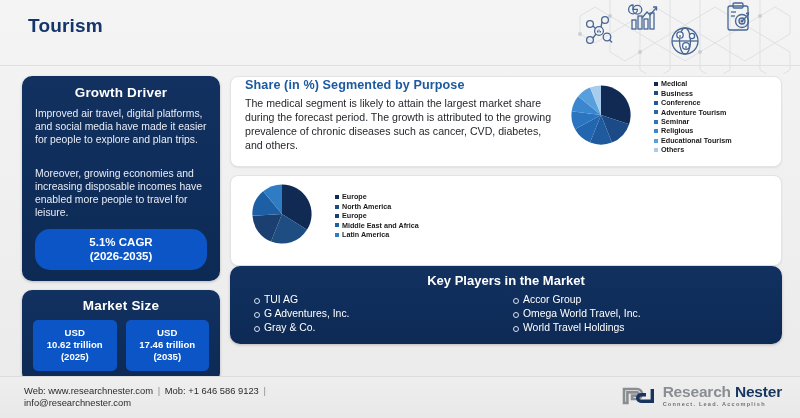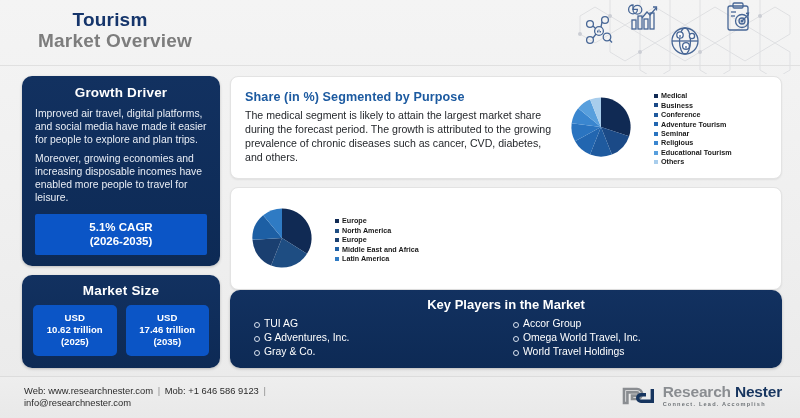--- a/index.html
+++ b/index.html
@@ -10,21 +10,21 @@
     overflow: hidden;
   }
   .page {
     position: relative;
     width: 800px; height: 418px;
     background: linear-gradient(180deg,#f4f4f4 0%,#efefef 55%,#eaeaea 100%);
   }
 
   
   .header { position: relative; height: 66px; }
-  .title-wrap { position: absolute; left: 28px; top: 10px; text-align: center; }
+  .title-wrap { position: absolute; left: 28px; top: 16px; }
   .title-main {
     font-size: 19px; font-weight: bold; color: #15356b;
     letter-spacing: .2px; line-height: 20px;
   }
   .title-sub {
     font-size: 19px; font-weight: bold; color: #7d7d7d;
     letter-spacing: .2px; line-height: 22px; padding-left: 10px;
   }
   .header-rule {
     position: absolute; left: 0; right: 0; bottom: 0;
@@ -65,44 +65,44 @@
   }
 
   
   .growth { padding: 9px 13px 11px 13px; }
   .card-h {
     text-align: center; font-size: 13.5px; font-weight: bold;
     color: #ffffff; margin-bottom: 7px; letter-spacing: .2px;
   }
   .growth p {
     font-size: 10.4px; line-height: 13.2px; color: #e8edf5;
-    margin-bottom: 5px;
+    margin-bottom: 20px;
   }
   .growth p:last-of-type { margin-bottom: 10px; }
   .cagr-badge {
     background: #0b55c6;
-    border-radius: 2px;
+    border-radius: 15px;
     text-align: center;
     padding: 7px 4px;
     font-size: 11.5px; font-weight: bold; line-height: 13.5px;
     color: #ffffff;
   }
 
   
   .msize { margin-top: 9px; padding: 8px 11px 12px 11px; }
   .msize-row { display: flex; gap: 9px; }
   .msize-box {
     flex: 1; background: #0b55c6; border-radius: 5px;
     text-align: center; padding: 7px 2px 8px 2px;
     font-size: 9.6px; font-weight: bold; line-height: 11.8px;
     color: #ffffff;
   }
 
   
-  .share-panel { display: flex; padding: 13px 12px 10px 14px; }
+  .share-panel { display: flex; padding: 1px 12px 10px 14px; }
   .share-panel + .share-panel { margin-top: 8px; }
   .share-text { flex: 1; padding-right: 8px; }
   .share-h {
     font-size: 12.6px; font-weight: bold; color: #1c5aa0;
     margin-bottom: 4px; letter-spacing: .1px;
   }
   .share-p { font-size: 10.6px; line-height: 14px; color: #25282c; }
   .chart-area { width: 205px; display: flex; align-items: center; gap: 16px; }
   .pie-holder { width: 74px; flex: 0 0 74px; }
   .legend { flex: 1; }
@@ -234,21 +234,20 @@
           <path d="M192 25 l6 -6"></path>
             <path d="M196 17.5 l2.5 -.5 l-.5 2.5"></path>
           <line x1="181" y1="16" x2="186" y2="16"></line>
           <line x1="181" y1="20" x2="185" y2="20"></line>
         </g>
       </svg>
     </div>
 
     <div class="title-wrap">
       <div class="title-main">Tourism</div>
-      <div class="title-sub">Market Overview</div>
     </div>
     <div class="header-rule"></div>
   </div>
 
   <div class="body">
 
     <div class="col-left">
 
       <div class="navy-card growth">
         <div class="card-h">Growth Driver</div>

